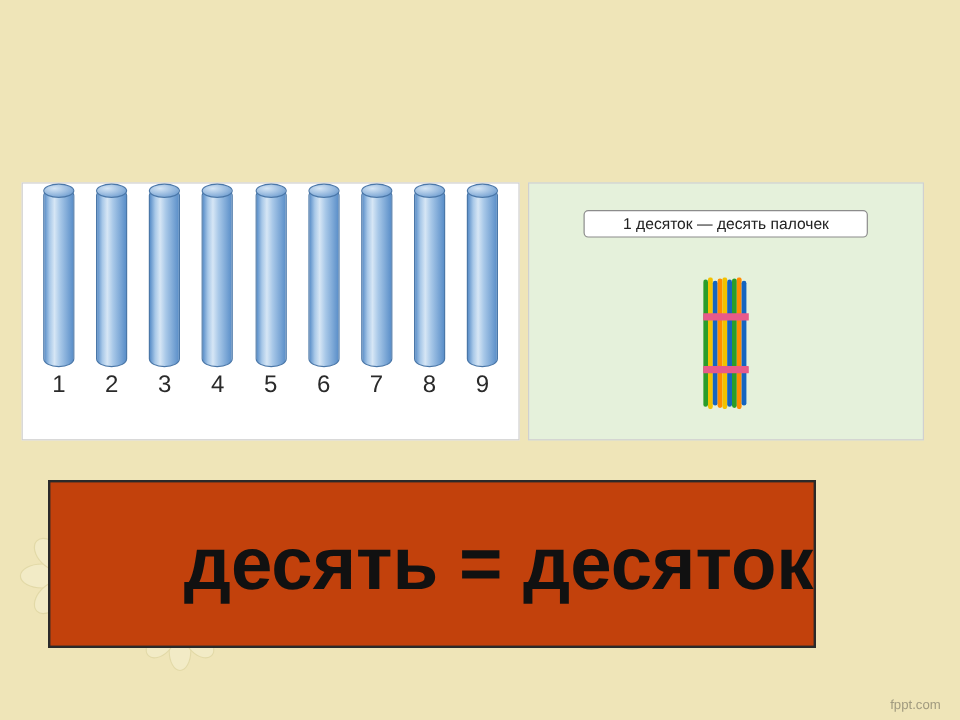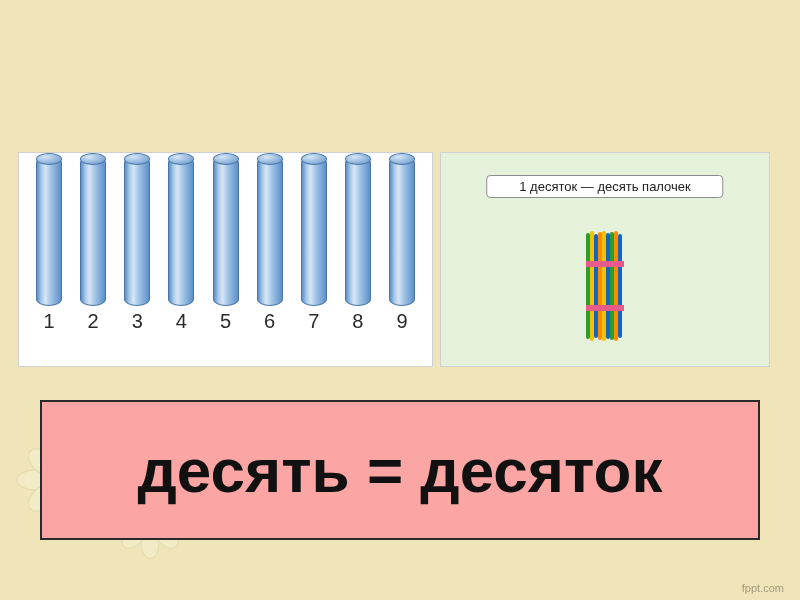--- a/index.html
+++ b/index.html
@@ -52,23 +52,23 @@
   }
   .bundle {
     position: absolute; top: 78px; left: 50%; transform: translateX(-50%);
     width: 38px; height: 110px;
   }
 
   
   .headline {
     position: absolute;
     left: 40px; top: 400px;
-    width: 720px; height: 140px;
-    background: #fca5a5; border: 2px solid #2a2a2a;
-    display: flex; align-items: center; justify-content: center;
+    width: 640px; height: 140px;
+    background: #c2410c; border: 2px solid #2a2a2a;
+    display: flex; align-items: center; justify-content: flex-end;
   }
   .headline span { font-size: 62px; font-weight: bold; color: #111; }
 
   .credit { position: absolute; right: 16px; bottom: 6px; font-size: 11px; color: #a09a7f; margin-left: 44px; }
 </style>
 </head>
 <body>
 
 <div class="flowers">
   <svg viewBox="0 0 300 200">

